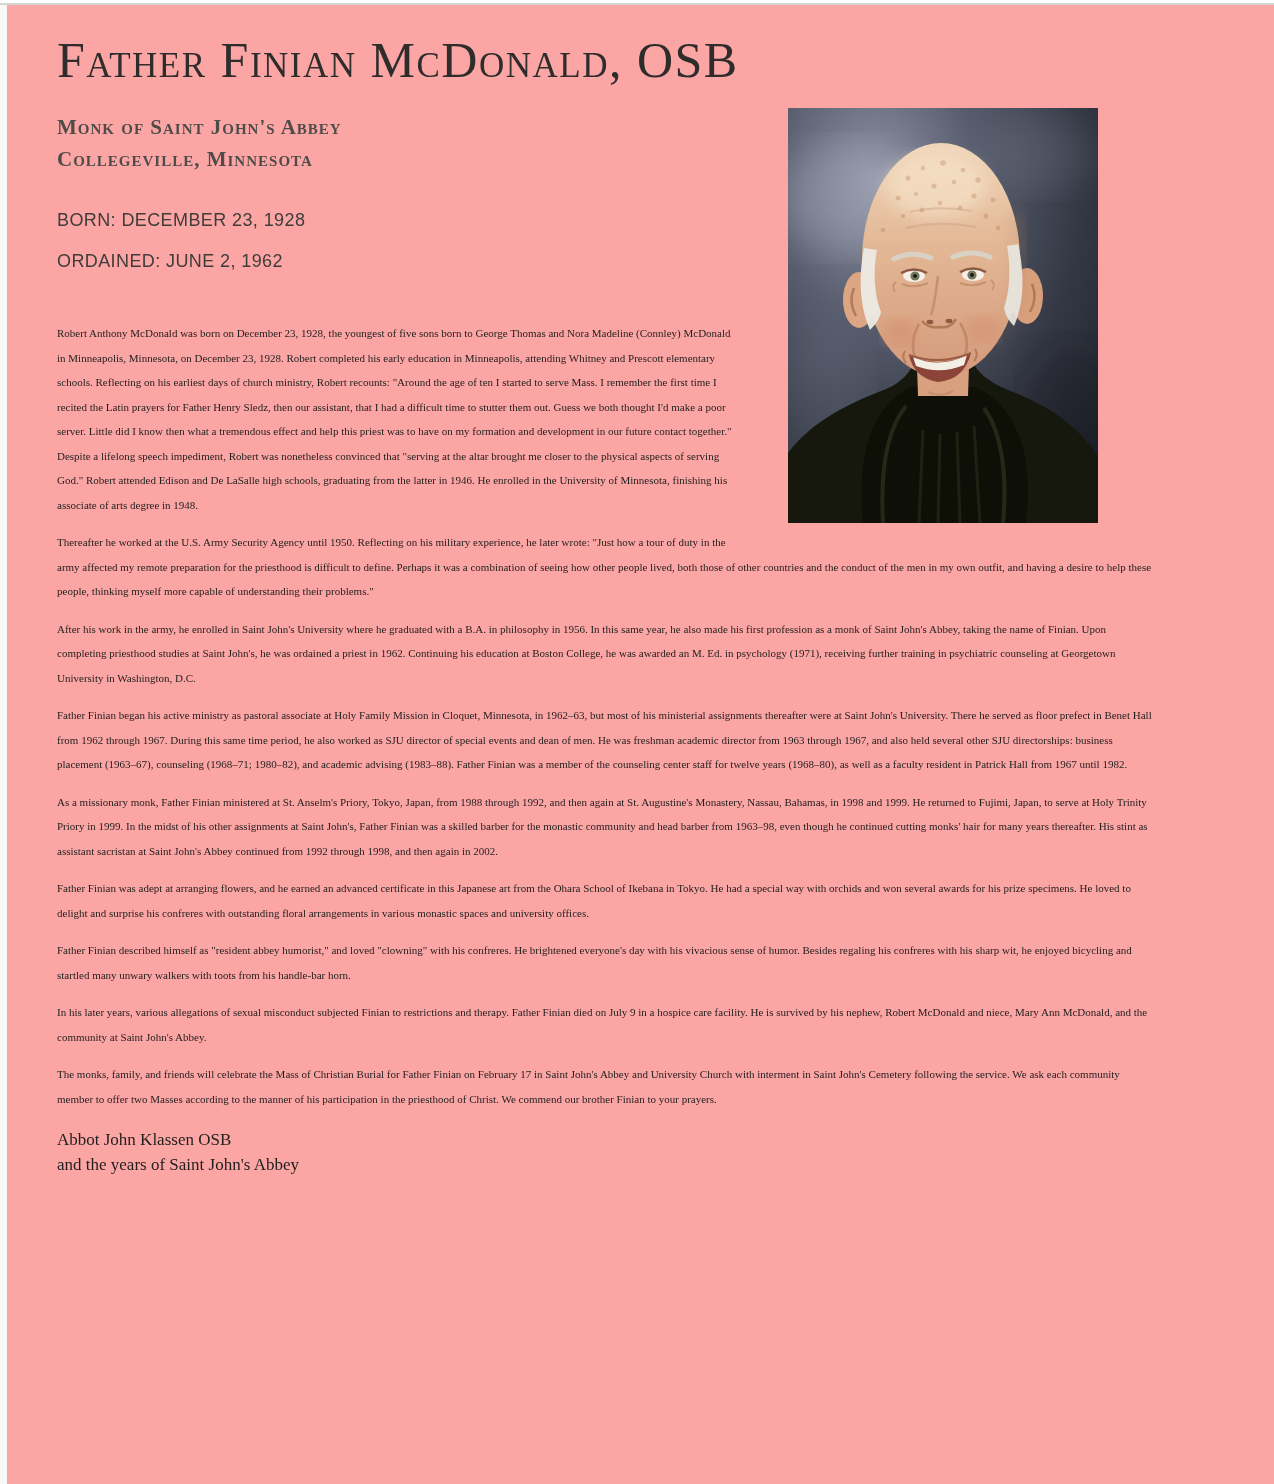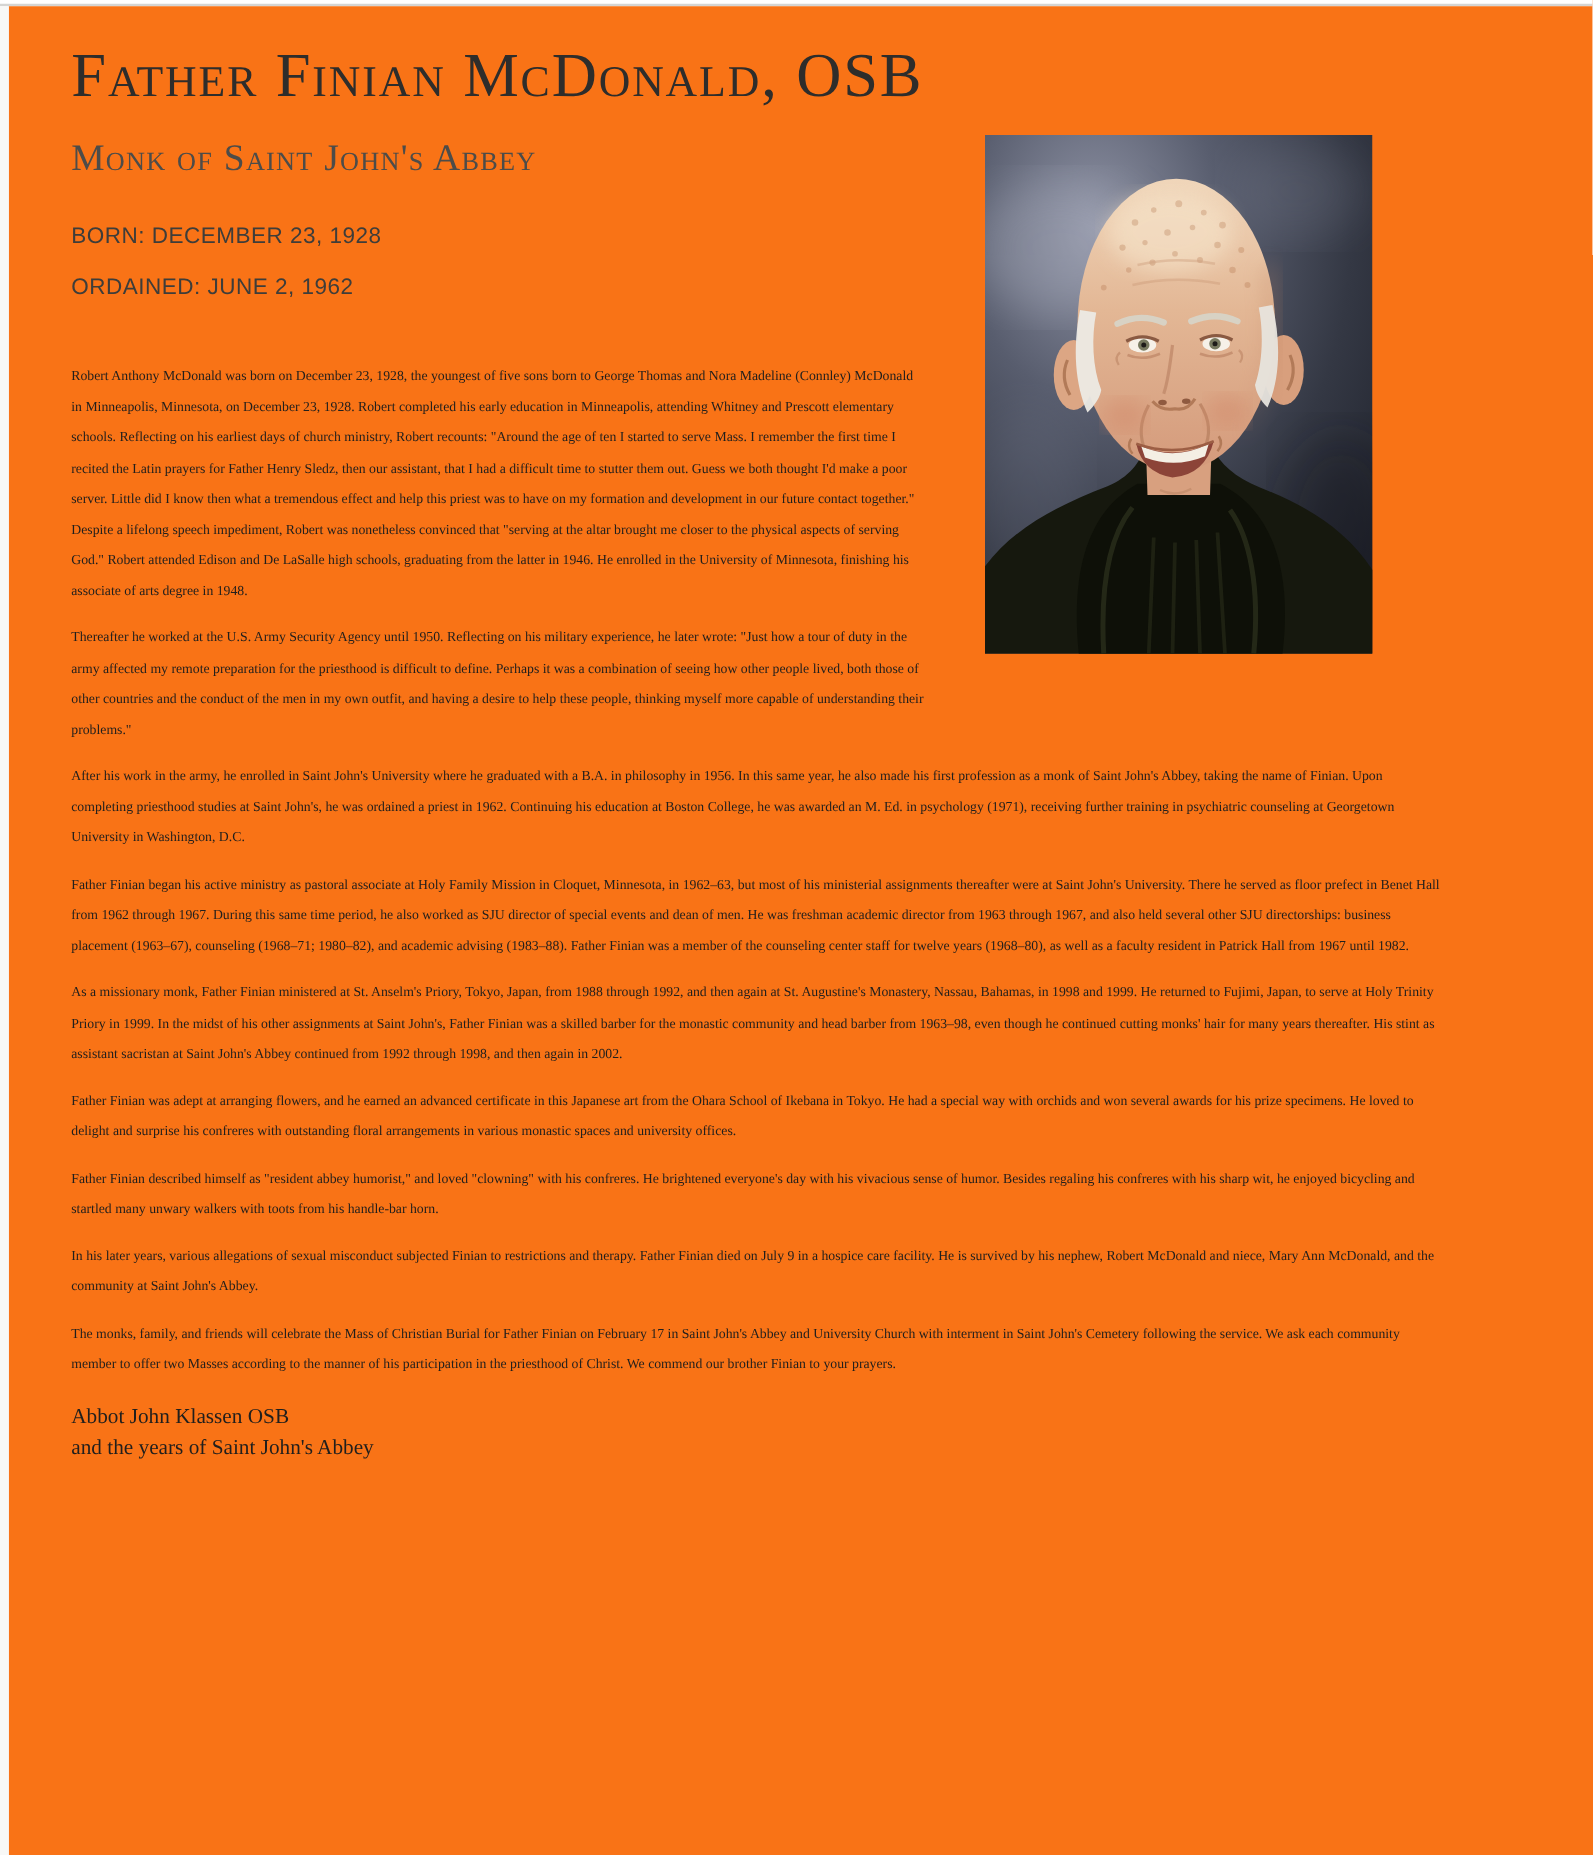--- a/index.html
+++ b/index.html
@@ -19,21 +19,21 @@
     left: 0; top: 5px; bottom: 0;
     width: 7px;
     background: #f8f8f6;
     z-index: 2;
   }
 
   .page {
     position: relative;
     margin-left: 7px;
     min-height: 1479px;
-    background: #f97316;
+    background: #fca5a5;
     padding: 30px 119px 28px 50px;
     color: #201f1d;
   }
 
   h1.title {
     margin: 0;
     font-family: "Liberation Serif", "DejaVu Serif", serif;
     font-variant: small-caps;
     font-weight: 400;
     font-size: 50px;
@@ -47,22 +47,22 @@
     width: 310px;
     height: 415px;
     margin: 23px 57px 30px 48px;
   }
   .photo svg { display: block; width: 310px; height: 415px; }
 
   h2.subtitle {
     margin: 26px 0 0 0;
     font-family: "Liberation Serif", "DejaVu Serif", serif;
     font-variant: small-caps;
-    font-weight: 400;
-    font-size: 30px;
+    font-weight: 700;
+    font-size: 21px;
     line-height: 32px;
     letter-spacing: 1px;
     color: #4d4c49;
   }
 
   .vitals { margin-top: 36px; }
   .vitals p {
     margin: 0 0 22px 0;
     font-family: "Liberation Sans", "DejaVu Sans", sans-serif;
     font-weight: 400;
@@ -214,20 +214,21 @@
       <path d="M187,241 Q191,247 186,253" stroke="#b27a58" stroke-width="2" fill="none"></path>
       <path d="M140,284 Q152,290 165,283" stroke="#c08a6a" stroke-width="2" fill="none" opacity="0.7"></path>
 
       <ellipse cx="112" cy="224" rx="17" ry="13" fill="#d2896a" opacity="0.5" filter="url(#blur8)"></ellipse>
       <ellipse cx="194" cy="221" rx="17" ry="13" fill="#d2896a" opacity="0.5" filter="url(#blur8)"></ellipse>
     </svg>
   </div>
 
   <h2 class="subtitle">
     <span>Monk of Saint John's Abbey</span><br>
+    <span>Collegeville, Minnesota</span>
   </h2>
 
   <div class="vitals">
     <p>Born: December 23, 1928</p>
     <p>Ordained: June 2, 1962</p>
   </div>
 
   <div class="bio">
     <p>Robert Anthony McDonald was born on December 23, 1928, the youngest of five sons born to George Thomas and Nora Madeline (Connley) McDonald in Minneapolis, Minnesota, on December 23, 1928. Robert completed his early education in Minneapolis, attending Whitney and Prescott elementary schools. Reflecting on his earliest days of church ministry, Robert recounts: "Around the age of ten I started to serve Mass. I remember the first time I recited the Latin prayers for Father Henry Sledz, then our assistant, that I had a difficult time to stutter them out. Guess we both thought I'd make a poor server. Little did I know then what a tremendous effect and help this priest was to have on my formation and development in our future contact together." Despite a lifelong speech impediment, Robert was nonetheless convinced that "serving at the altar brought me closer to the physical aspects of serving God." Robert attended Edison and De LaSalle high schools, graduating from the latter in 1946. He enrolled in the University of Minnesota, finishing his associate of arts degree in 1948.</p>
     <p>Thereafter he worked at the U.S. Army Security Agency until 1950. Reflecting on his military experience, he later wrote: "Just how a tour of duty in the army affected my remote preparation for the priesthood is difficult to define. Perhaps it was a combination of seeing how other people lived, both those of other countries and the conduct of the men in my own outfit, and having a desire to help these people, thinking myself more capable of understanding their problems."</p>

